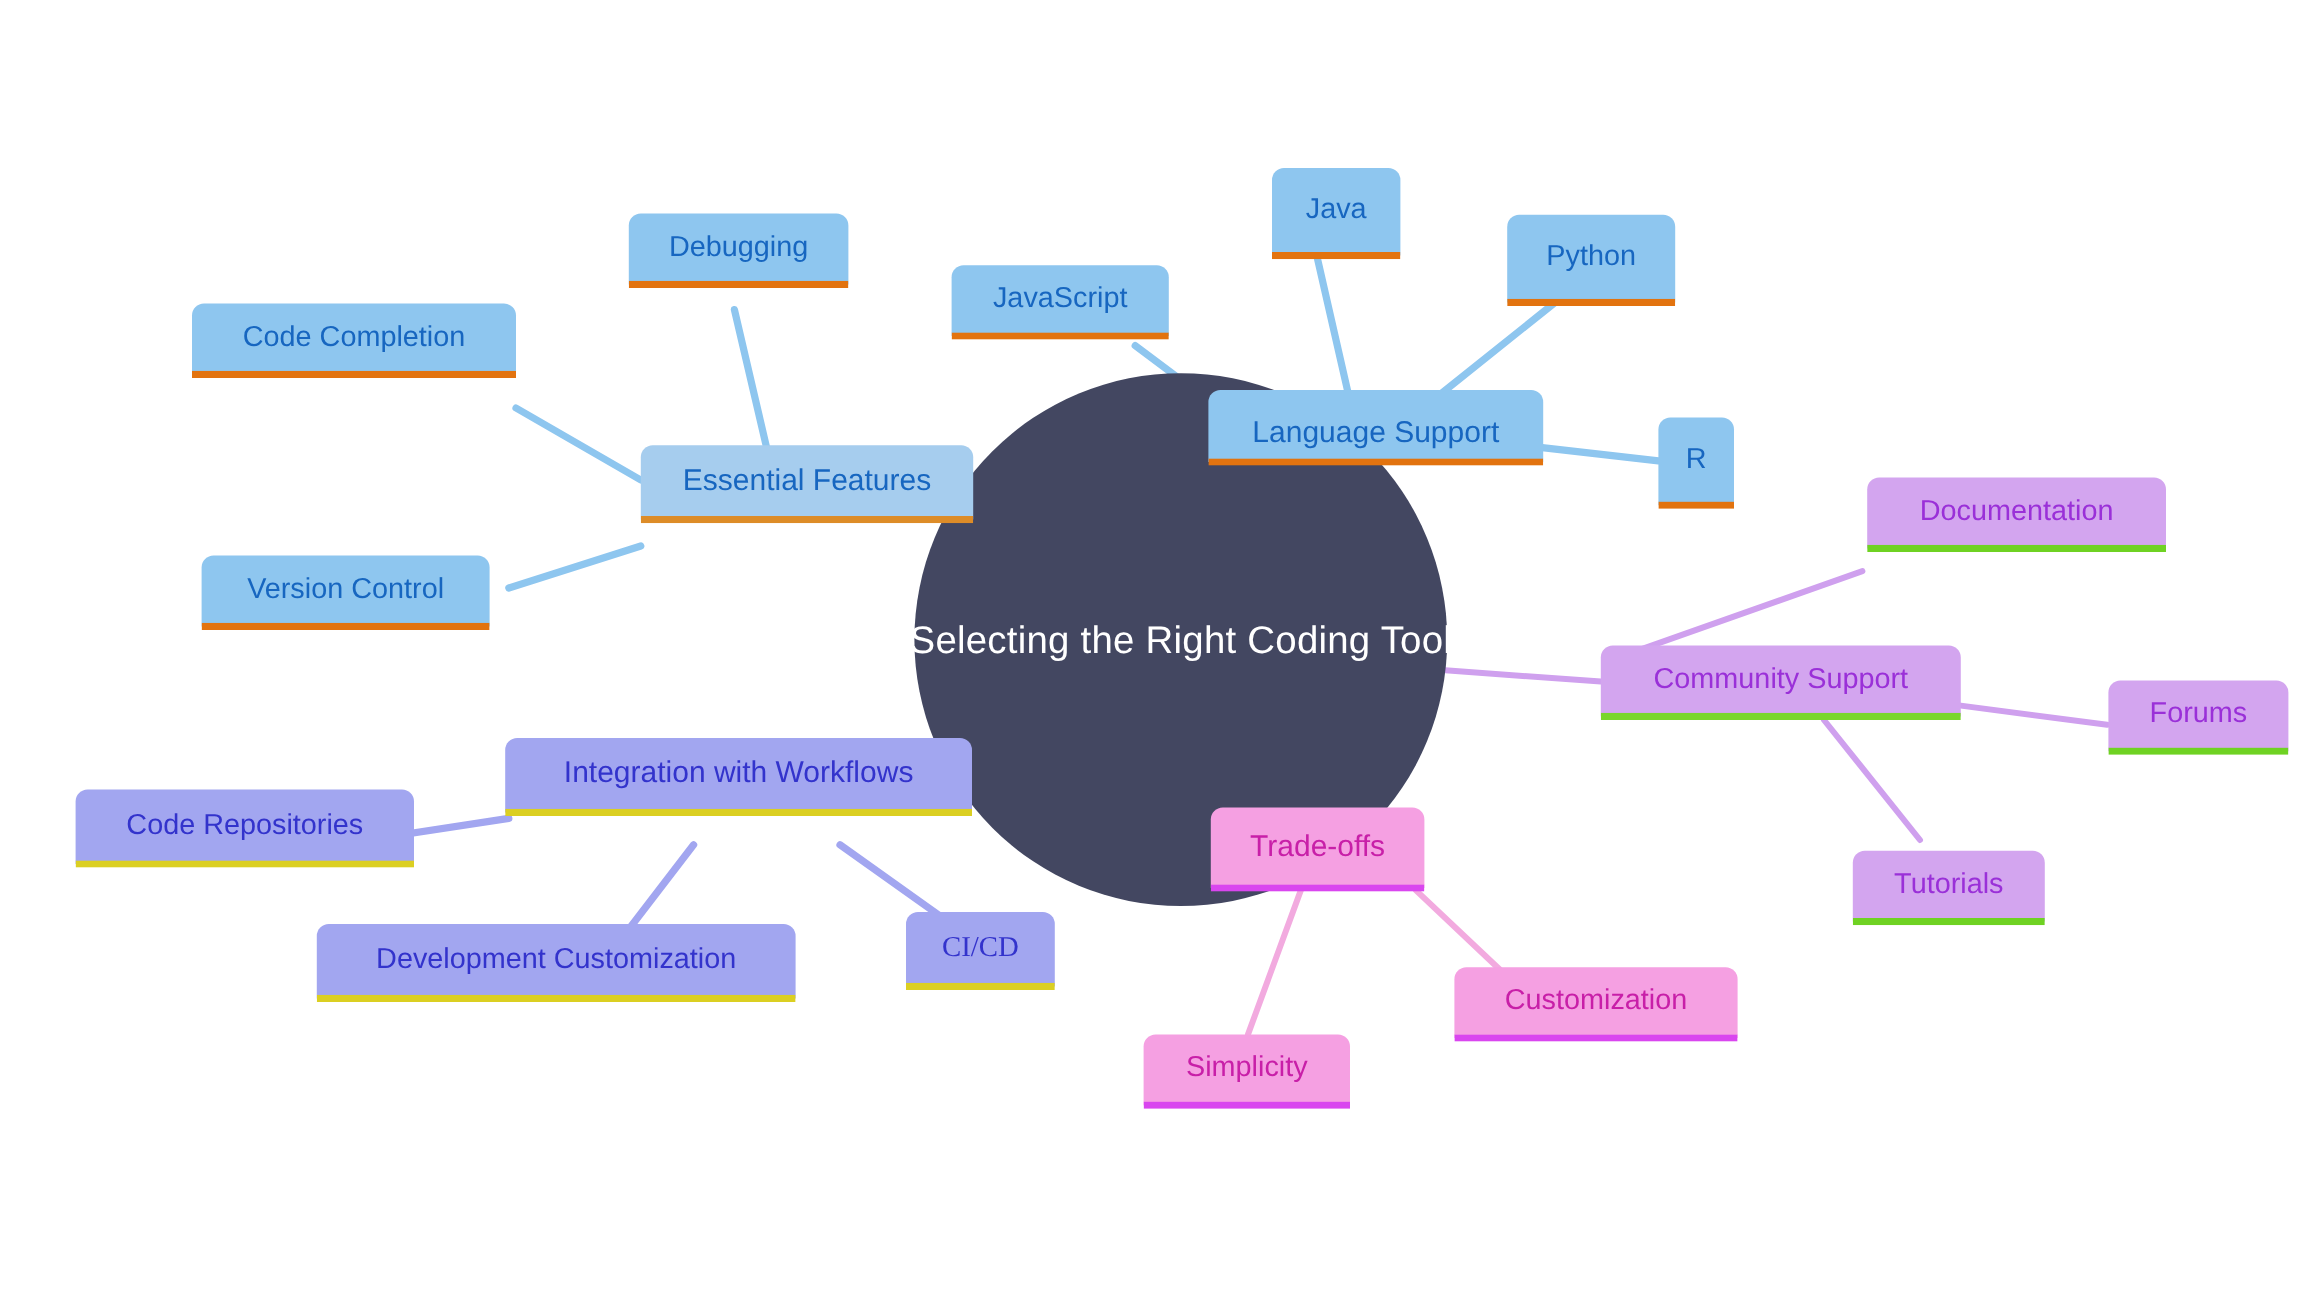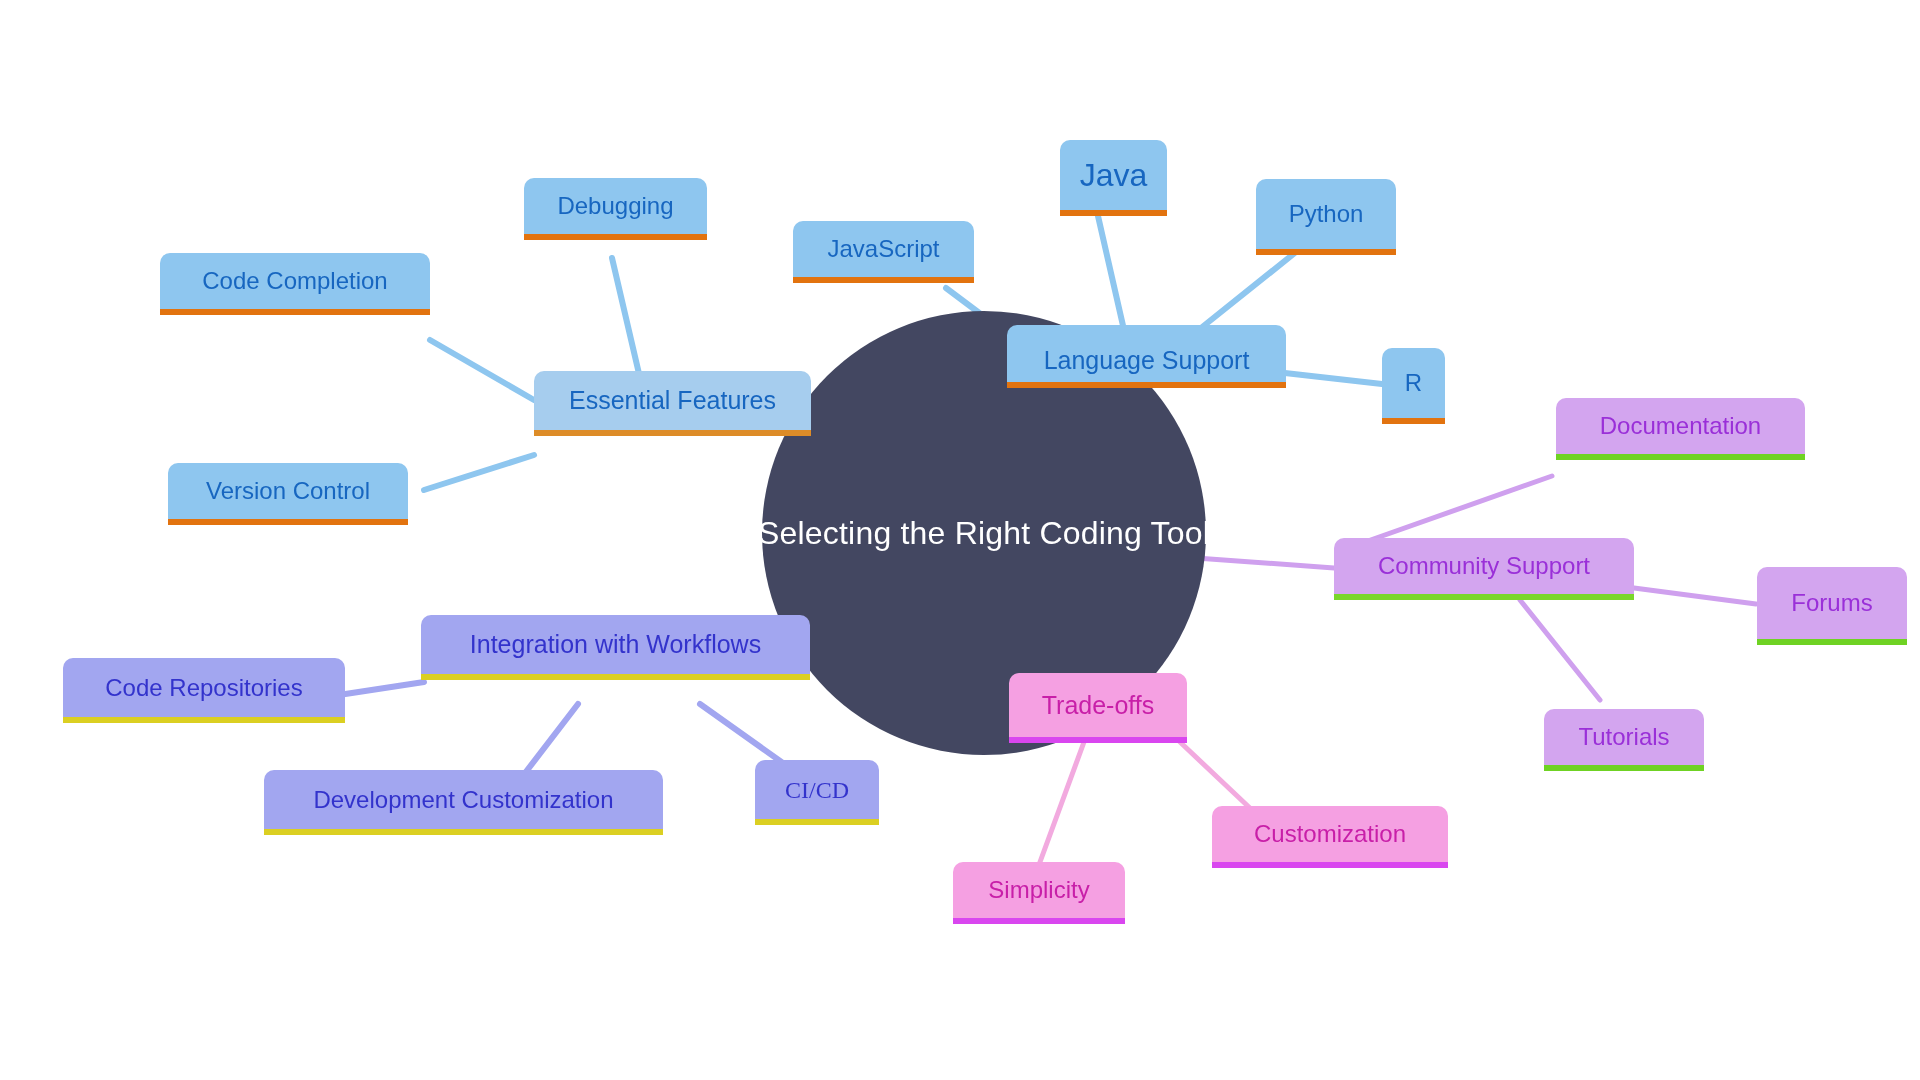--- a/index.html
+++ b/index.html
@@ -150,40 +150,40 @@
 
   <div class="node n-blue" style="left:1007px; top:325px; width:279px; height:63px;">
     <span class="node-label" style="font-size:25px;margin-top:13px;">Language Support</span>
   </div>
 
   <div class="node n-blue" style="left:793px; top:221px; width:181px; height:62px;">
     <span class="node-label" style="font-size:24px;">JavaScript</span>
   </div>
 
   <div class="node n-blue" style="left:1060px; top:140px; width:107px; height:76px;">
-    <span class="node-label" style="font-size:32px;text-align:center;">Java</span>
+    <span class="node-label" style="font-size:24px;text-align:center;">Java</span>
   </div>
 
   <div class="node n-blue" style="left:1256px; top:179px; width:140px; height:76px;">
     <span class="node-label" style="font-size:24px;">Python</span>
   </div>
 
   <div class="node n-blue" style="left:1382px; top:348px; width:63px; height:76px;">
     <span class="node-label" style="font-size:24px;">R</span>
   </div>
 
   <div class="node n-orchid-main" style="left:1334px; top:538px; width:300px; height:62px;">
     <span class="node-label" style="font-size:24px;">Community Support</span>
   </div>
 
   <div class="node n-orchid" style="left:1556px; top:398px; width:249px; height:62px;">
     <span class="node-label" style="font-size:24px;">Documentation</span>
   </div>
 
-  <div class="node n-orchid" style="left:1757px; top:567px; width:150px; height:78px;">
+  <div class="node n-orchid" style="left:1757px; top:567px; width:150px; height:62px;">
     <span class="node-label" style="font-size:24px;">Forums</span>
   </div>
 
   <div class="node n-orchid" style="left:1544px; top:709px; width:160px; height:62px;">
     <span class="node-label" style="font-size:24px;">Tutorials</span>
   </div>
 
   <div class="node n-pink" style="left:1009px; top:673px; width:178px; height:70px;">
     <span class="node-label" style="font-size:25px;">Trade-offs</span>
   </div>

